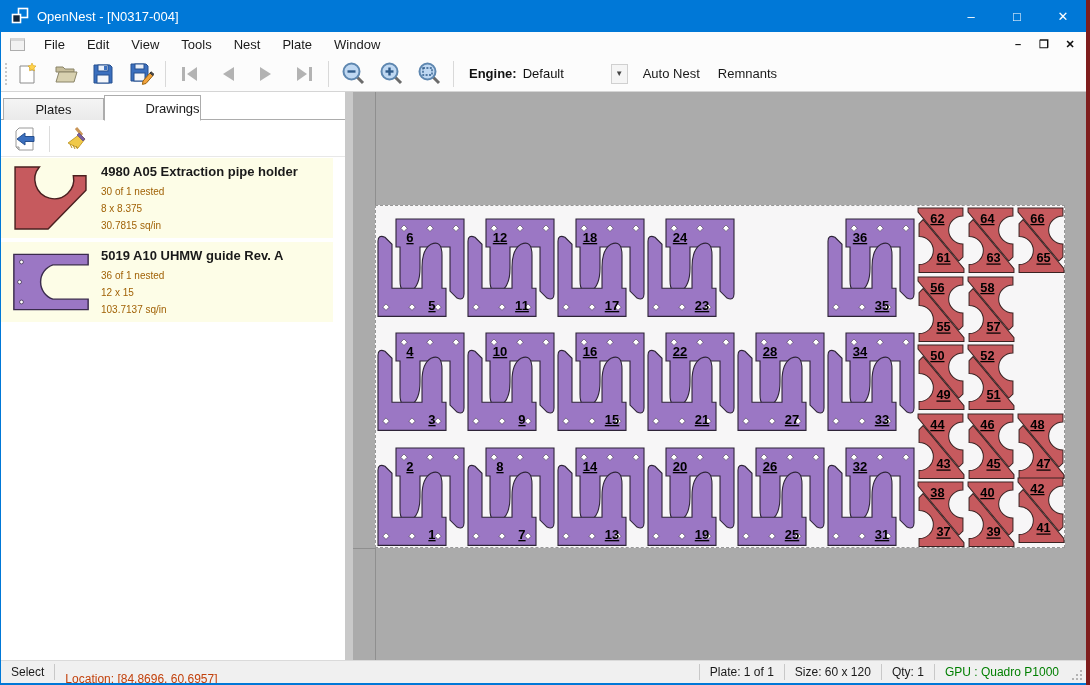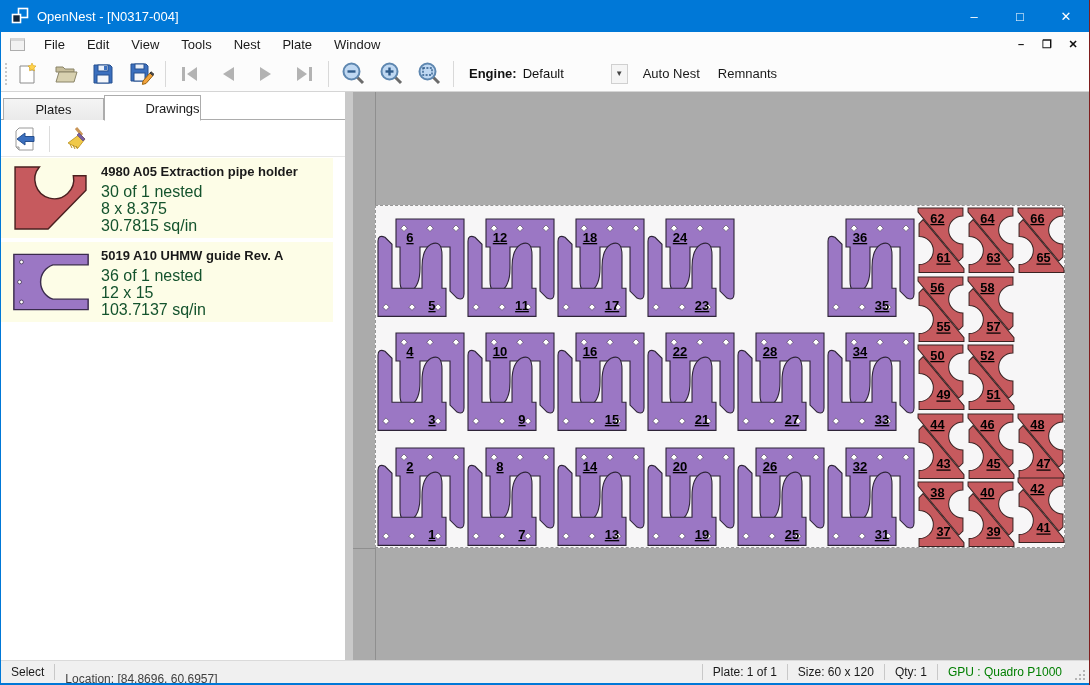--- a/index.html
+++ b/index.html
@@ -1,18 +1,18 @@
 <!DOCTYPE html>
 <html><head>
 <meta charset="utf-8">
 <style>
   * { margin:0; padding:0; box-sizing:border-box; }
   html,body { width:1090px; height:685px; font-family:"Liberation Sans", sans-serif; }
   #window { position:relative; width:1090px; height:685px; background:#FFFFFF; overflow:hidden;
-            border-left:1px solid #0078D7; border-right:1px solid #7f1d1d; }
+            border-left:1px solid #0078D7; border-right:4px solid #7f1d1d; }
 
   
   #titlebar { position:absolute; left:0; top:0; width:100%; height:32px; background:#0078D7; display:flex; align-items:center; }
   #titlebar .logo { margin-left:10px; width:18px; height:18px; }
   #titlebar .title { color:#FFFFFF; font-size:13px; margin-left:8px; }
   .caption-btns { position:absolute; right:0; top:0; height:32px; display:flex; }
   .cap-btn { width:46px; height:32px; display:flex; align-items:center; justify-content:center; color:#fff; font-size:13px; }
 
   
   #menubar { position:absolute; left:0; top:32px; width:100%; height:24px; background:#FCFCFC; display:flex; align-items:center; }
@@ -46,36 +46,36 @@
   
   .side-tools { position:absolute; left:0; top:29px; width:100%; height:36px; background:#FFFFFF; border-bottom:1px solid #E8E8E8; display:flex; align-items:center; }
   .side-tool-btn { width:30px; height:30px; margin-left:10px; display:flex; align-items:center; justify-content:center; }
   .side-sep { width:1px; height:26px; background:#DCDCDC; margin-left:8px; }
 
   
   .draw-item { position:absolute; left:0; width:332px; background:#FDFDE7; display:flex; }
   .draw-item .thumb { flex:0 0 100px; display:flex; align-items:center; justify-content:center; }
   .draw-item .meta { padding-top:6px; }
   .draw-item .t { font-size:13px; font-weight:bold; color:#1a1a1a; margin-bottom:4px; }
-  .draw-item .s { font-size:16px; color:#14532d; line-height:17px; }
+  .draw-item .s { font-size:10px; color:#a16207; line-height:17px; }
 
   
   #plate { position:absolute; left:22px; top:113px; width:690px; height:343px; background:#F7F6F7; border:1px dashed #979797; }
   .guide-v { position:absolute; left:22px; top:0; width:1px; height:568px; background:#8F8F8F; }
   .guide-h { position:absolute; left:0; top:456px; width:22px; height:1px; background:#8F8F8F; }
   .ptile, .rtile { position:absolute; }
   .ptile { width:90px; height:114.33px; }
   .rtile { width:50px; height:68.6px; }
   .ptile svg, .rtile svg { width:100%; height:100%; display:block; }
 
   
   #statusbar { position:absolute; left:0; top:660px; width:100%; height:23px; background:#F0F0F0; border-top:1px solid #DADADA; display:flex; align-items:center; font-size:12px; }
   #statusbar .seg { padding:0 10px; color:#1a1a1a; }
   #statusbar .sep { width:1px; height:16px; background:#C8C8C8; }
-  #statusbar .muted { color:#404040;margin-top:13px; }
+  #statusbar .muted { color:#c2410c;margin-top:13px; }
   #statusbar .right { margin-left:auto; display:flex; align-items:center; height:100%;justify-content:center; }
   #statusbar .gpu { color:#007F00; }
   #bottom-accent { position:absolute; left:0; top:683px; width:100%; height:2px; background:#0078D7; }
   .grip { width:12px; height:12px; margin:6px 3px 0 2px; }
 </style>
 </head>
 <body>
 
 <div id="window">
 

